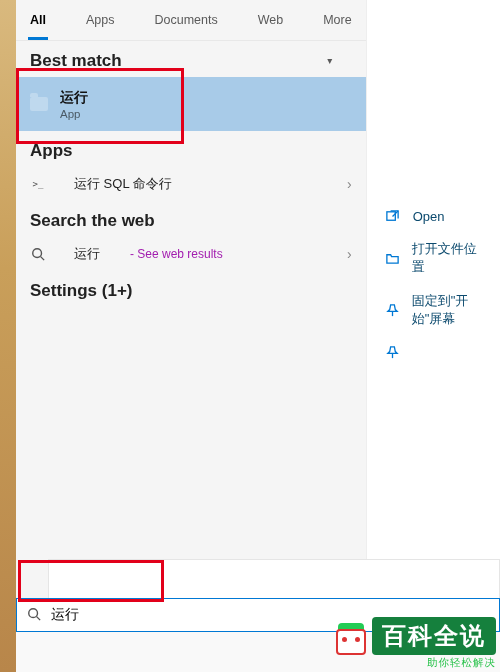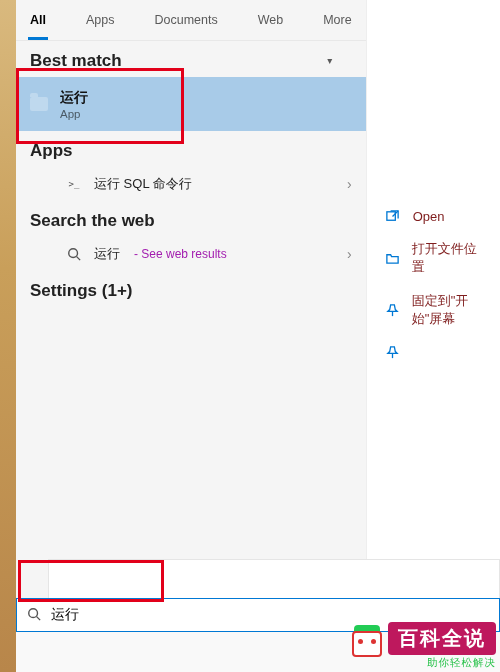--- a/index.html
+++ b/index.html
@@ -106,23 +106,22 @@
     position: absolute;
     border: 3px solid #e2001a;
     pointer-events: none;
   }
   .red-box.top { left: 16px; top: 68px; width: 162px; height: 70px; }
   .red-box.bottom { left: 18px; top: 560px; width: 140px; height: 36px; }
   .row {
     display: flex;
     align-items: center;
     padding: 8px 14px;
-    gap: 12px;
+    gap: 28px;
     cursor: pointer;
-    margin-left: 36px;
   }
   .row .chev-right { margin-left: auto; color: #888; font-size: 14px; }
   .sql-icon {
     width: 16px; height: 16px;
     display: flex; align-items: center; justify-content: center;
     font-family: monospace; font-size: 9px; color: #555;
   }
   .sql-icon::before { content: ">_"; }
   .sr-icon {
     width: 16px; height: 16px;
@@ -130,21 +129,21 @@
   }
   .sr-icon svg { width: 14px; height: 14px; stroke: #555; fill: none; stroke-width: 1.6; }
   .web-sub { color: #a21caf; font-size: 12px; margin-left: 2px; }
   .action-row {
     display: flex;
     align-items: center;
     gap: 12px;
     padding: 8px 18px;
     cursor: pointer;
     font-size: 13px;
-    color: #7f1d1d;
+    color: #0c4a6e;
   }
   .action-row .aicn {
     width: 16px; height: 16px;
     display: flex; align-items: center; justify-content: center;
     color: #0078d4;
   }
   .action-row .aicn svg { width: 15px; height: 15px; fill: none; stroke: #0078d4; stroke-width: 1.4; }
   .search-box {
     position: absolute;
     left: 16px; right: 0; bottom: 40px;
@@ -182,26 +181,26 @@
     background: #2c5; border-radius: 4px 4px 0 0;
   }
   .wm-char .eye {
     position: absolute; top: 10px; width: 5px; height: 5px; background: #d33; border-radius: 50%;
   }
   .wm-char .eye.l { left: 8px; } .wm-char .eye.r { right: 8px; }
   .wm-text {
     display: flex; flex-direction: column; align-items: flex-start;
   }
   .wm-main {
-    background: #be185d;
+    background: #15803d;
     color: #fff;
     font-weight: 700;
     padding: 3px 10px;
     border-radius: 4px;
-    font-size: 20px;
+    font-size: 24px;
     letter-spacing: 2px;
   }
   .wm-sub {
     font-size: 10.5px;
     color: #28c24a;
     margin-top: 1px;
     align-self: flex-end;
     letter-spacing: 1px;
     text-align: right;
   }

